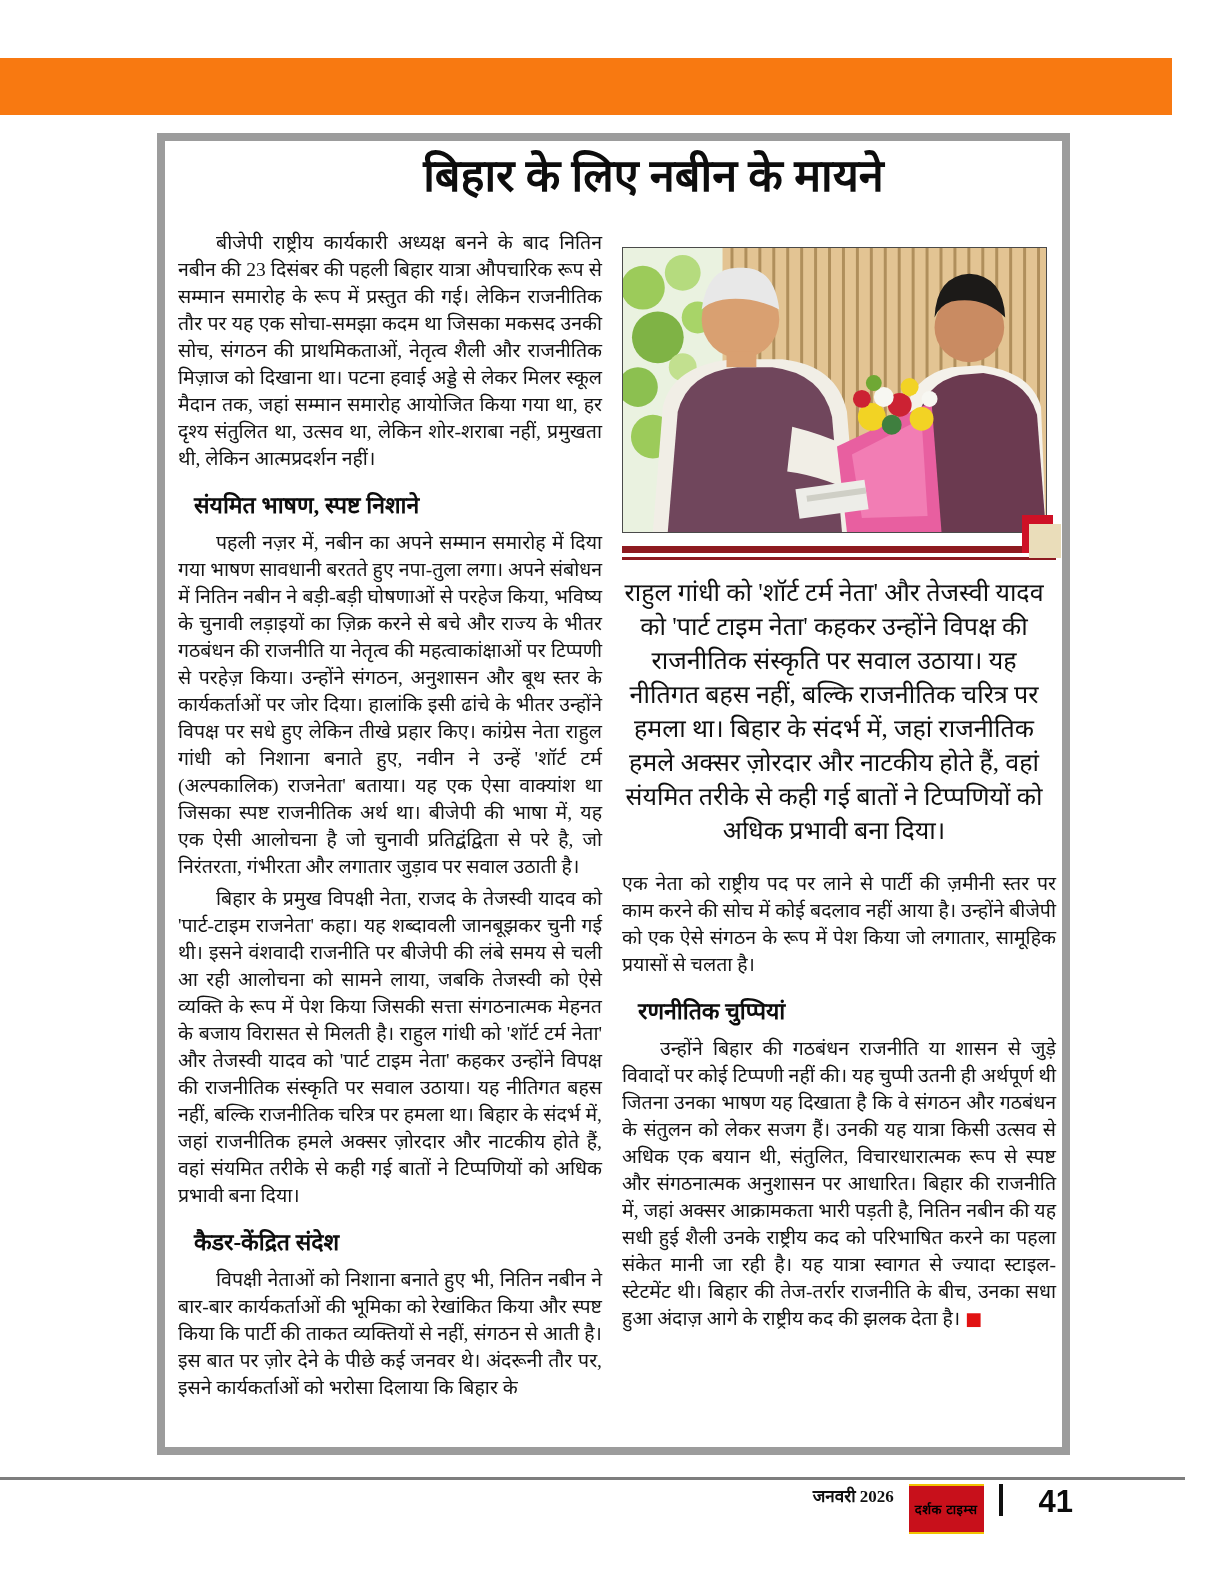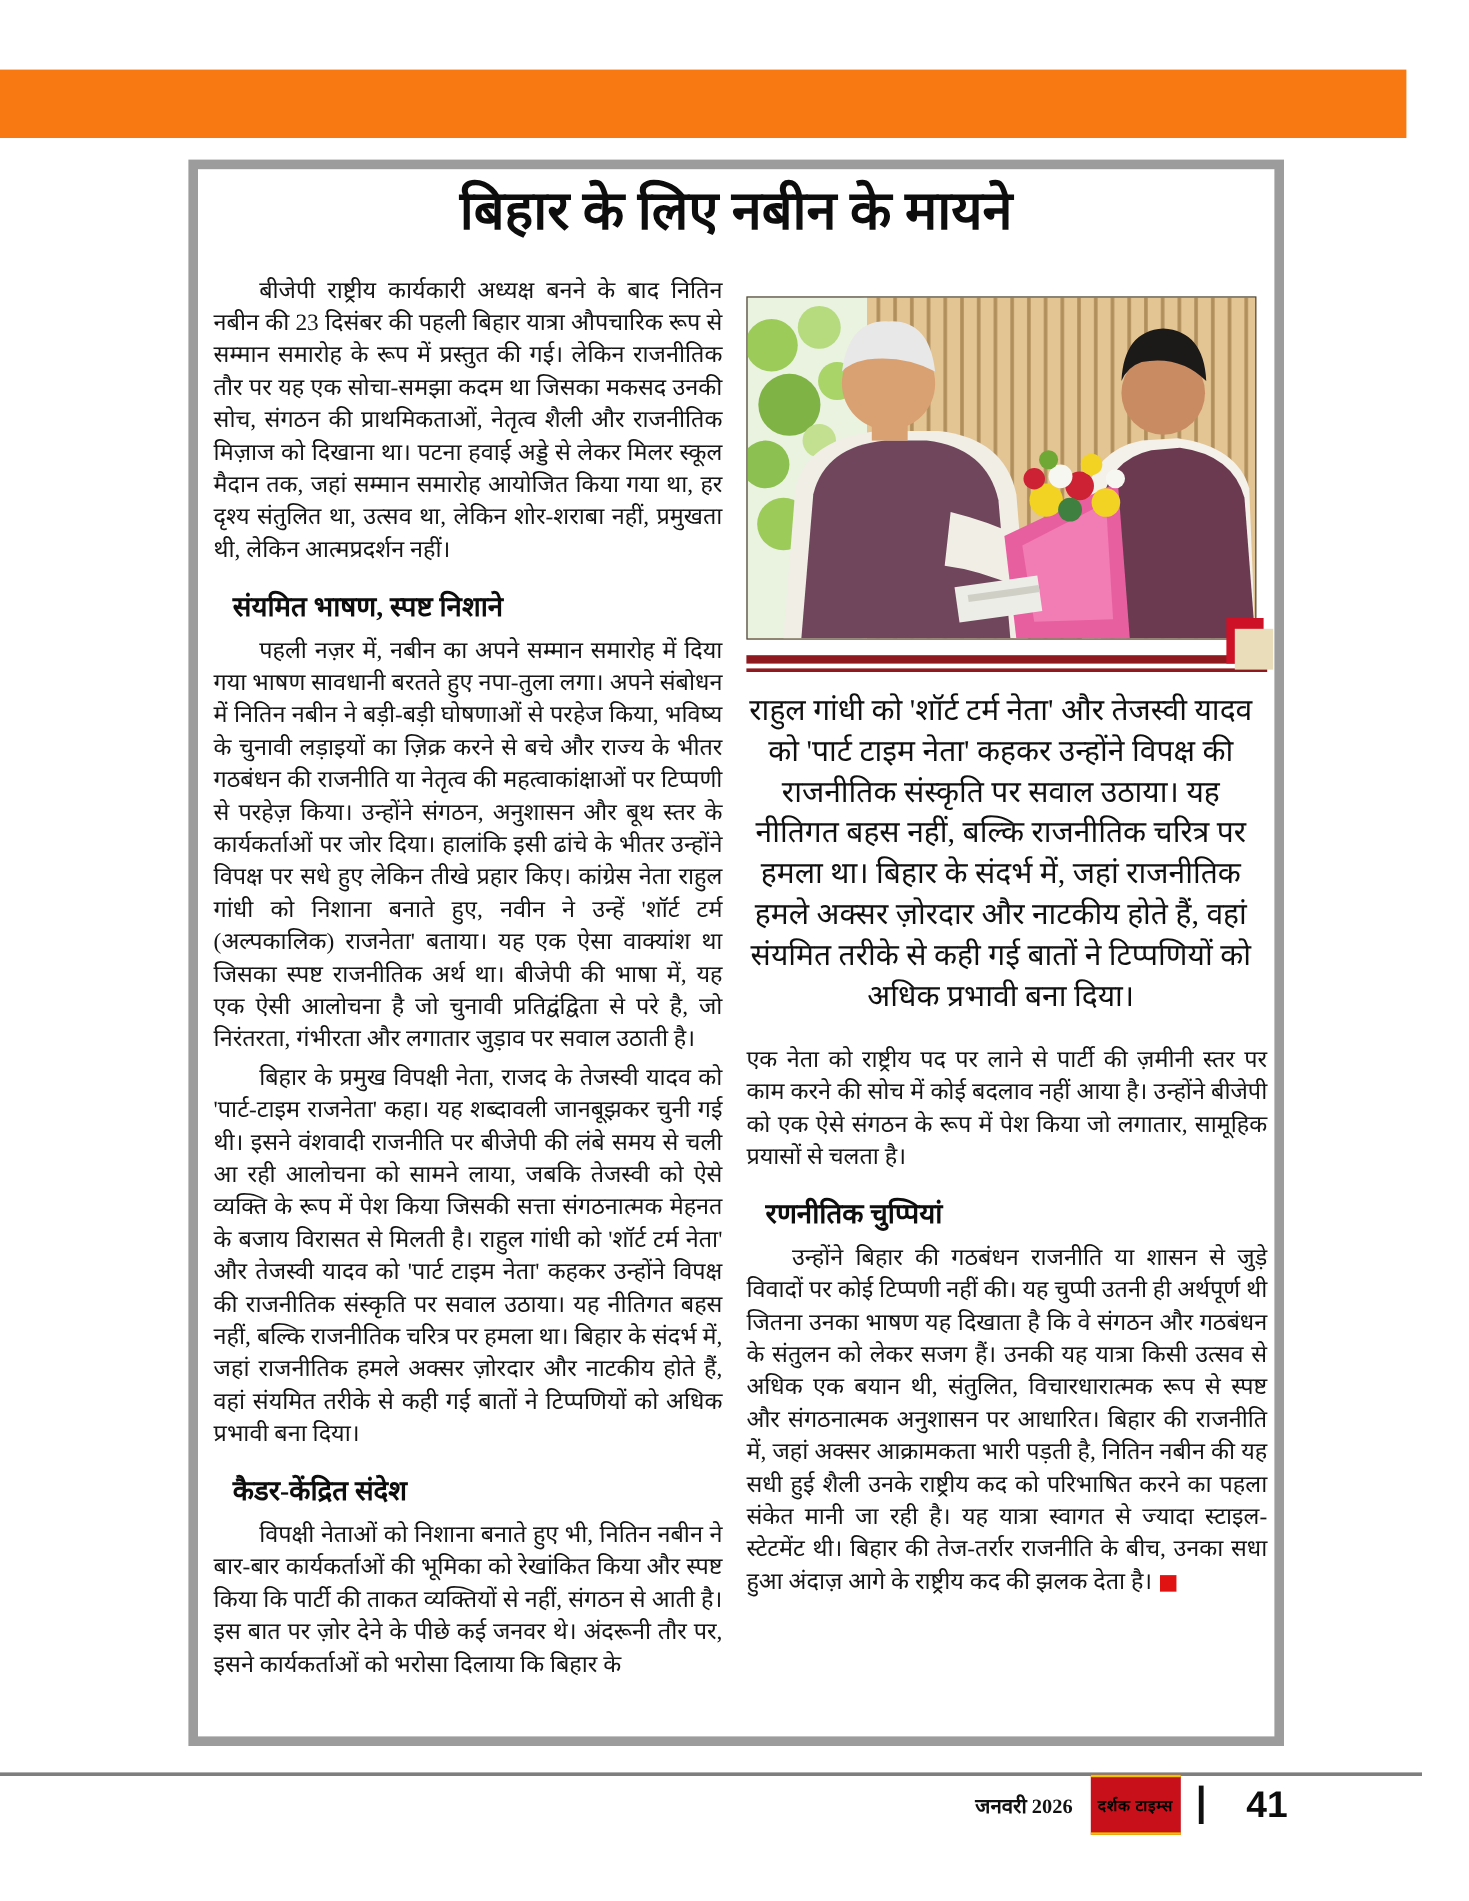--- a/index.html
+++ b/index.html
@@ -8,21 +8,21 @@
     font-family:"Liberation Serif","DejaVu Serif",serif;color:#111;
     overflow:hidden;
   }
   .banner{position:absolute;left:0;top:58px;width:1172px;height:57px;background:#F87911;}
   .article-box{
     position:absolute;left:157px;top:133px;width:897px;height:1306px;
     border:8px solid #9C9C9C;background:#fff;
   }
   .headline{
     position:absolute;top:8px;left:0;width:100%;text-align:center;
-    font-size:45px;font-weight:bold;line-height:1.2;color:#0d0d0d;
+    font-size:45px;font-weight:bold;line-height:1.2;color:#0d0d0d;padding-left:40px;
   }
   .col-left{position:absolute;left:13px;top:88px;width:424px;}
   .col-right{position:absolute;left:457px;top:106px;width:434px;}
   p.body{
     margin:0 0 5px 0;font-size:19.5px;line-height:27px;text-align:justify;
     text-indent:38px;color:#151515;
   }
   p.body.noindent{text-indent:0;}
   h2.sec{
     margin:16px 0 9px 16px;font-size:23px;font-weight:bold;color:#0d0d0d;
@@ -38,21 +38,21 @@
   .corner-red{position:absolute;left:400px;top:268px;width:31px;height:38px;background:#CE1126;z-index:3;}
   .corner-tan{position:absolute;left:407px;top:277px;width:32px;height:34px;background:#EADDBA;z-index:4;}
   .pull-quote{
     margin-top:16px;width:424px;font-size:25px;line-height:34px;text-align:center;
     color:#101010;
   }
   .end-mark{color:#E11212;font-size:18px;line-height:1;vertical-align:baseline;font-family:"DejaVu Sans",sans-serif;}
   .footer-rule{position:absolute;left:0;top:1477px;width:1185px;height:3px;background:#7E7E7E;}
   .footer-row{
     position:absolute;top:1484px;left:0;width:1073px;height:40px;
-    display:flex;justify-content:flex-end;align-items:center;gap:15px;
+    display:flex;justify-content:flex-end;align-items:flex-start;gap:15px;
   }
   .footer-date{font-size:17px;font-weight:bold;color:#111;}
   .footer-logo{
     background:#C8101B;color:#000000;font-size:13px;font-weight:bold;
     padding:14px 6px;border-top:2px solid #F2C200;border-bottom:2px solid #F2C200;
     font-family:"Liberation Sans","DejaVu Sans",sans-serif;letter-spacing:.5px;
   }
   .footer-divider{width:4px;height:32px;background:#101010;}
   .footer-page{font-size:31px;font-weight:bold;color:#0c0c0c;font-family:"Liberation Sans","DejaVu Sans",sans-serif;margin-left:21px;}
 </style>

